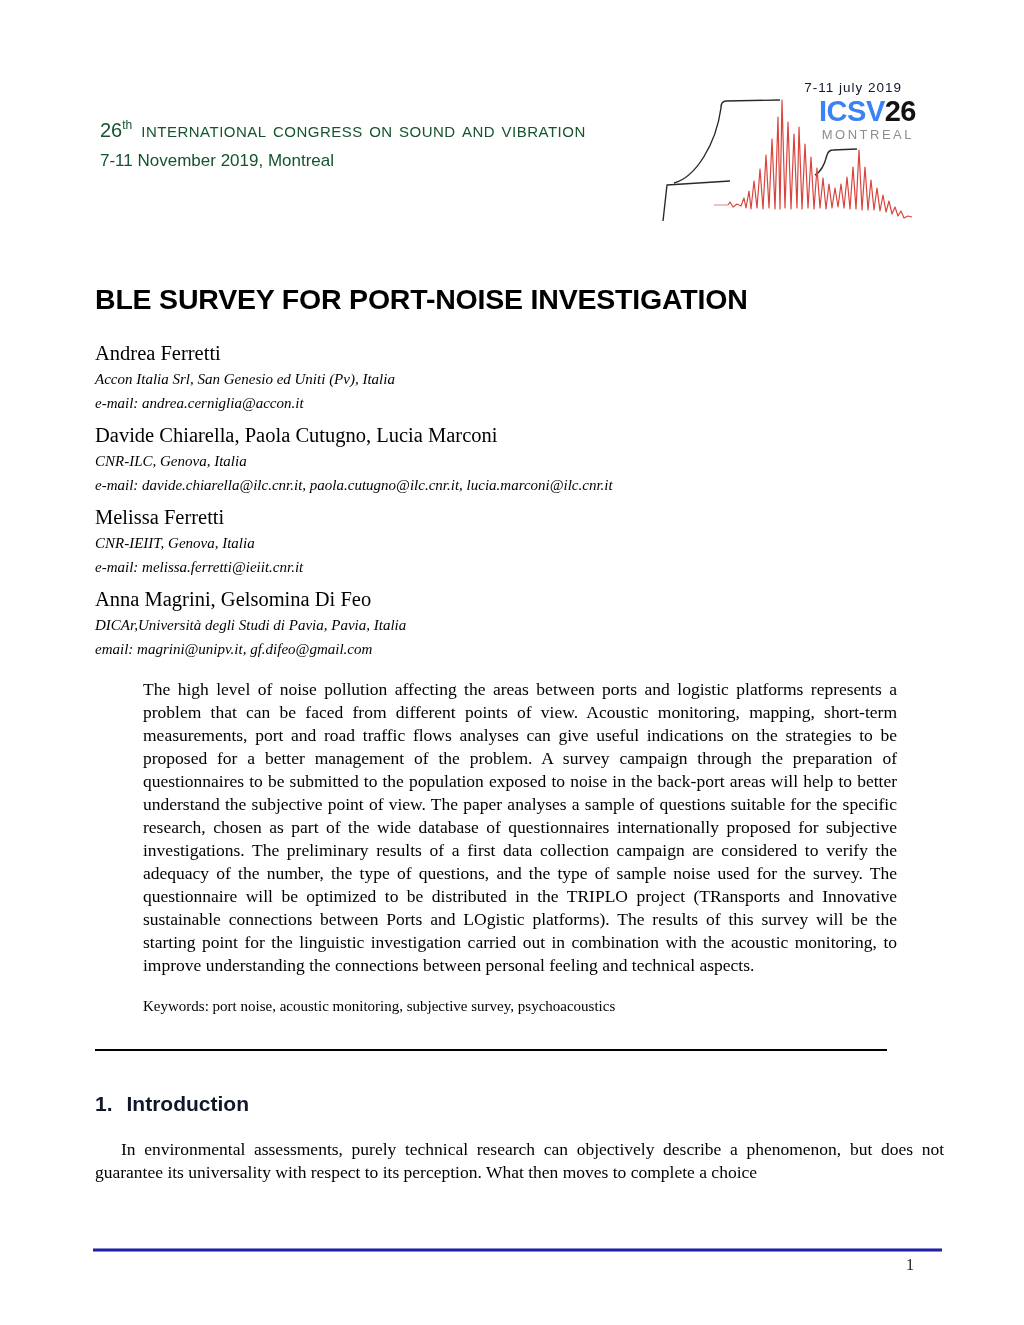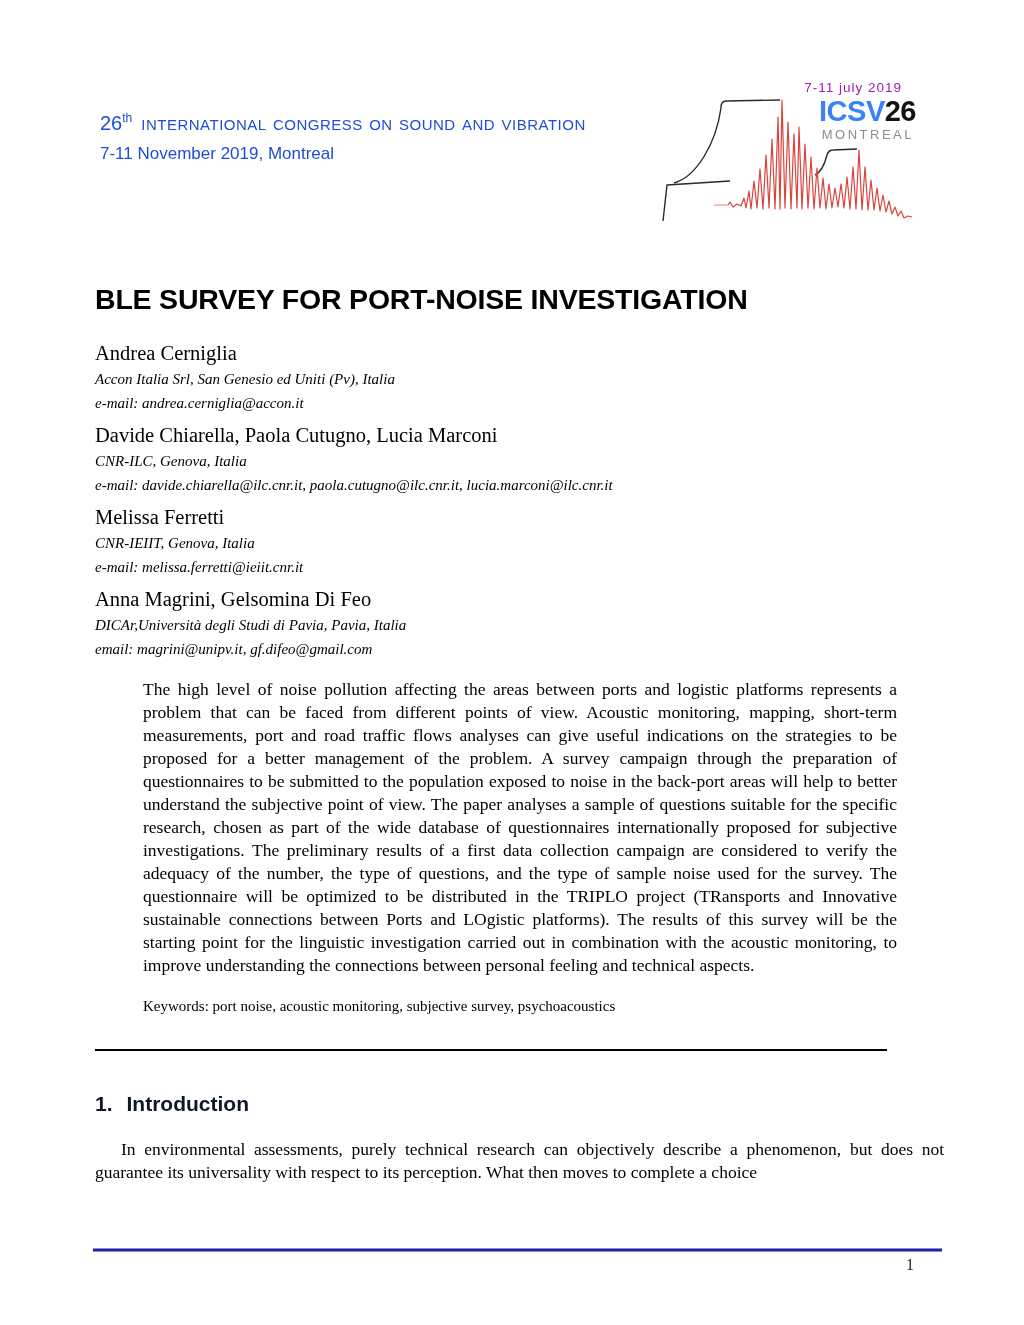--- a/index.html
+++ b/index.html
@@ -8,35 +8,35 @@
     width:1024px;height:1325px;
     margin:0 auto;
     background:#ffffff;
     overflow:hidden;
     font-family:"Liberation Serif", serif;
     color:#000;
   }
 
   
   .header-text{
-    position:absolute;top:111px;left:100px;
+    position:absolute;top:118px;left:100px;
     font-family:"Liberation Sans", sans-serif;
-    color:#1d4ed8;
+    color:#14532d;
   }
   .congress-line{font-size:20px;line-height:24px;white-space:nowrap;}
   .congress-number{font-size:20px;}
   .congress-ordinal{font-size:12px;vertical-align:super;line-height:0;}
   .congress-title{font-variant:small-caps;text-transform:lowercase;margin-left:9px;letter-spacing:.5px;font-size:21px;}
   .date-location{font-size:17px;margin-top:9px;}
 
   
   .logo{position:absolute;top:80px;left:658px;width:258px;height:150px;}
   .logo svg{position:absolute;top:0;left:0;}
   .logo-text{position:absolute;top:0;right:0;text-align:right;font-family:"Liberation Sans", sans-serif;}
-  .logo-date{font-size:13.5px;color:#a21caf;letter-spacing:1px;margin-right:14px;}
+  .logo-date{font-size:13.5px;color:#0f172a;letter-spacing:1px;margin-right:14px;}
   .logo-acronym{font-size:29px;font-weight:bold;letter-spacing:-.5px;line-height:30px;margin-top:1px;}
   .logo-acronym .red{color:#3b82f6;}
   .logo-acronym .black{color:#121212;}
   .logo-city{font-size:13px;color:#8d8d8d;letter-spacing:2.5px;margin-top:1px;margin-right:2px;}
 
   
   .paper-title{
     position:absolute;top:264px;left:95px;width:830px;
     font-family:"Liberation Sans", sans-serif;
     font-weight:bold;font-size:28.5px;line-height:33px;
@@ -102,21 +102,21 @@
       <div class="logo-city">MONTREAL</div>
     </div>
   </div>
 
   <h1 class="paper-title">
     <span>BLE SURVEY FOR PORT-NOISE INVESTIGATION</span>
   </h1>
 
   <div class="authors">
     <div class="author-block">
-      <div class="author-name">Andrea Cerniglia</div>
+      <div class="author-name">Andrea Ferretti</div>
       <div class="author-affiliation">Accon Italia Srl, San Genesio ed Uniti (Pv), Italia</div>
       <div class="author-email">e-mail: andrea.cerniglia@accon.it</div>
     </div>
     <div class="author-block">
       <div class="author-name">Davide Chiarella, Paola Cutugno, Lucia Marconi</div>
       <div class="author-affiliation">CNR-ILC, Genova, Italia</div>
       <div class="author-email">e-mail: davide.chiarella@ilc.cnr.it, paola.cutugno@ilc.cnr.it, lucia.marconi@ilc.cnr.it</div>
     </div>
     <div class="author-block">
       <div class="author-name">Melissa Ferretti</div>

